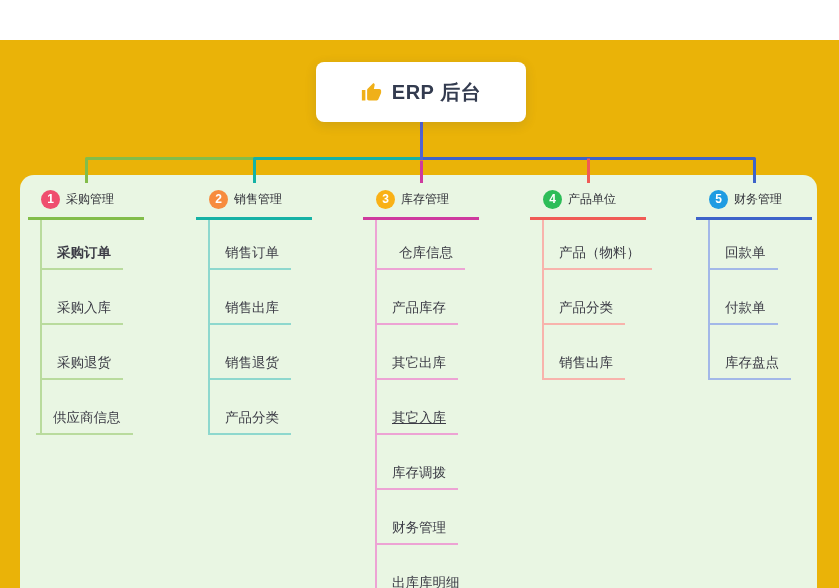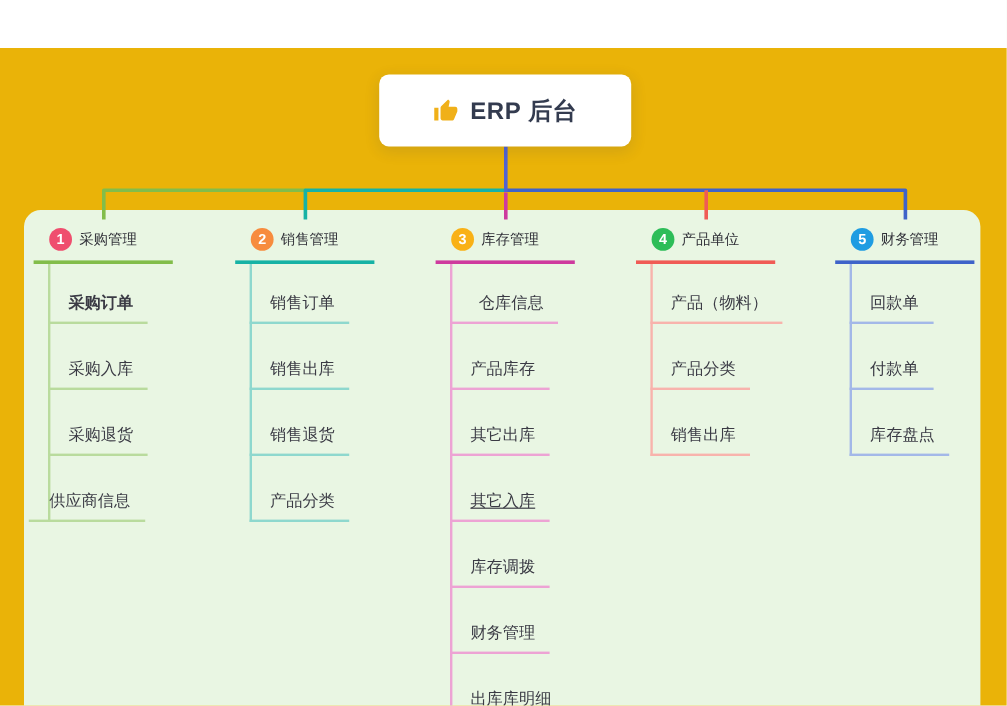--- a/index.html
+++ b/index.html
@@ -64,21 +64,21 @@
 
   <div id="branches">
       <div class="branch-header" style="left: 28px; top: 147px; border-bottom-color: rgb(130, 189, 74);">
         <span class="badge" style="background: rgb(239, 78, 110);">1</span>
         <span class="branch-label">采购管理</span>
       </div>
       <div class="spine" style="left: 40px; top: 179px; height: 216px; background: rgb(185, 219, 157);"></div>
       <div class="child-node" style="left: 40px; top: 203px; border-bottom-color: rgb(185, 219, 157); font-weight: bold;">采购订单</div>
       <div class="child-node" style="left: 40px; top: 258px; border-bottom-color: rgb(185, 219, 157); text-align: right;">采购入库</div>
       <div class="child-node" style="left: 40px; top: 313px; border-bottom-color: rgb(185, 219, 157);">采购退货</div>
-      <div class="child-node" style="left: 24px; top: 368px; border-bottom-color: rgb(185, 219, 157);">供应商信息</div>
+      <div class="child-node" style="left: 36px; top: 368px; border-bottom-color: rgb(185, 219, 157);">供应商信息</div>
       <div class="branch-header" style="left: 196px; top: 147px; border-bottom-color: rgb(22, 178, 165);">
         <span class="badge" style="background: rgb(247, 140, 62);">2</span>
         <span class="branch-label">销售管理</span>
       </div>
       <div class="spine" style="left: 208px; top: 179px; height: 216px; background: rgb(142, 216, 206);"></div>
       <div class="child-node" style="left: 208px; top: 203px; border-bottom-color: rgb(142, 216, 206);">销售订单</div>
       <div class="child-node" style="left: 208px; top: 258px; border-bottom-color: rgb(142, 216, 206);">销售出库</div>
       <div class="child-node" style="left: 208px; top: 313px; border-bottom-color: rgb(142, 216, 206);">销售退货</div>
       <div class="child-node" style="left: 208px; top: 368px; border-bottom-color: rgb(142, 216, 206);">产品分类</div>
       <div class="branch-header" style="left: 363px; top: 147px; border-bottom-color: rgb(206, 58, 158);">

